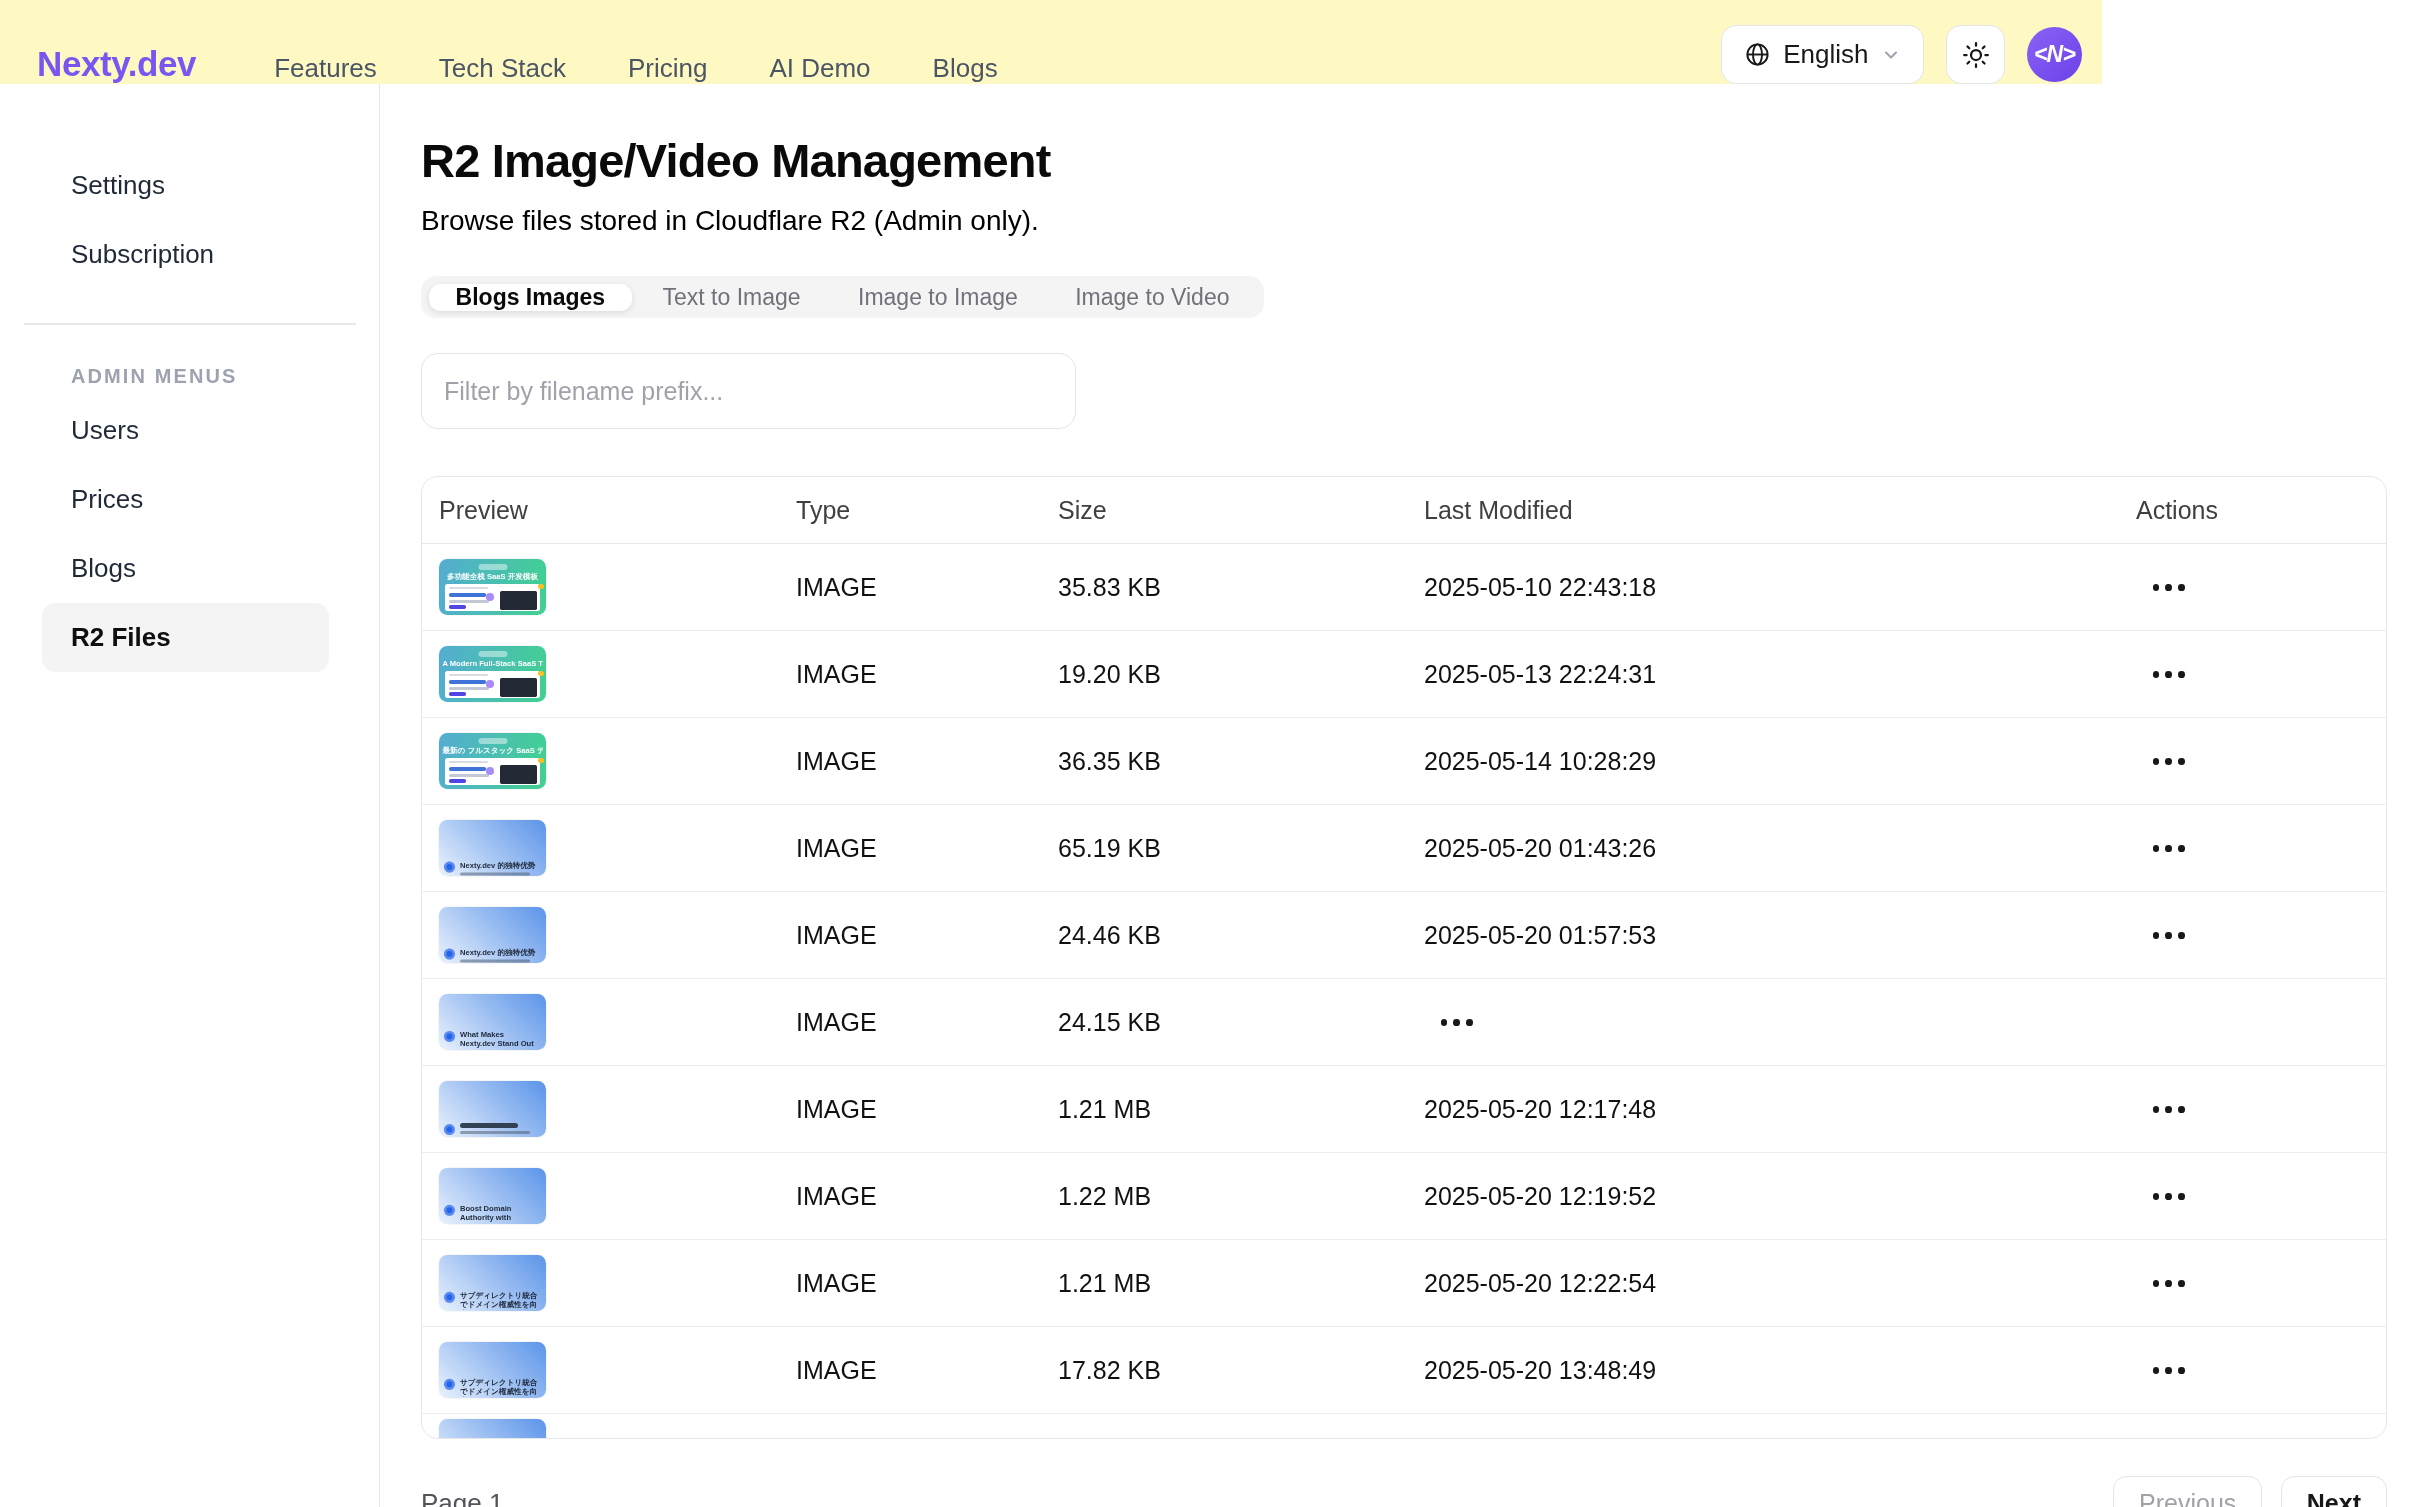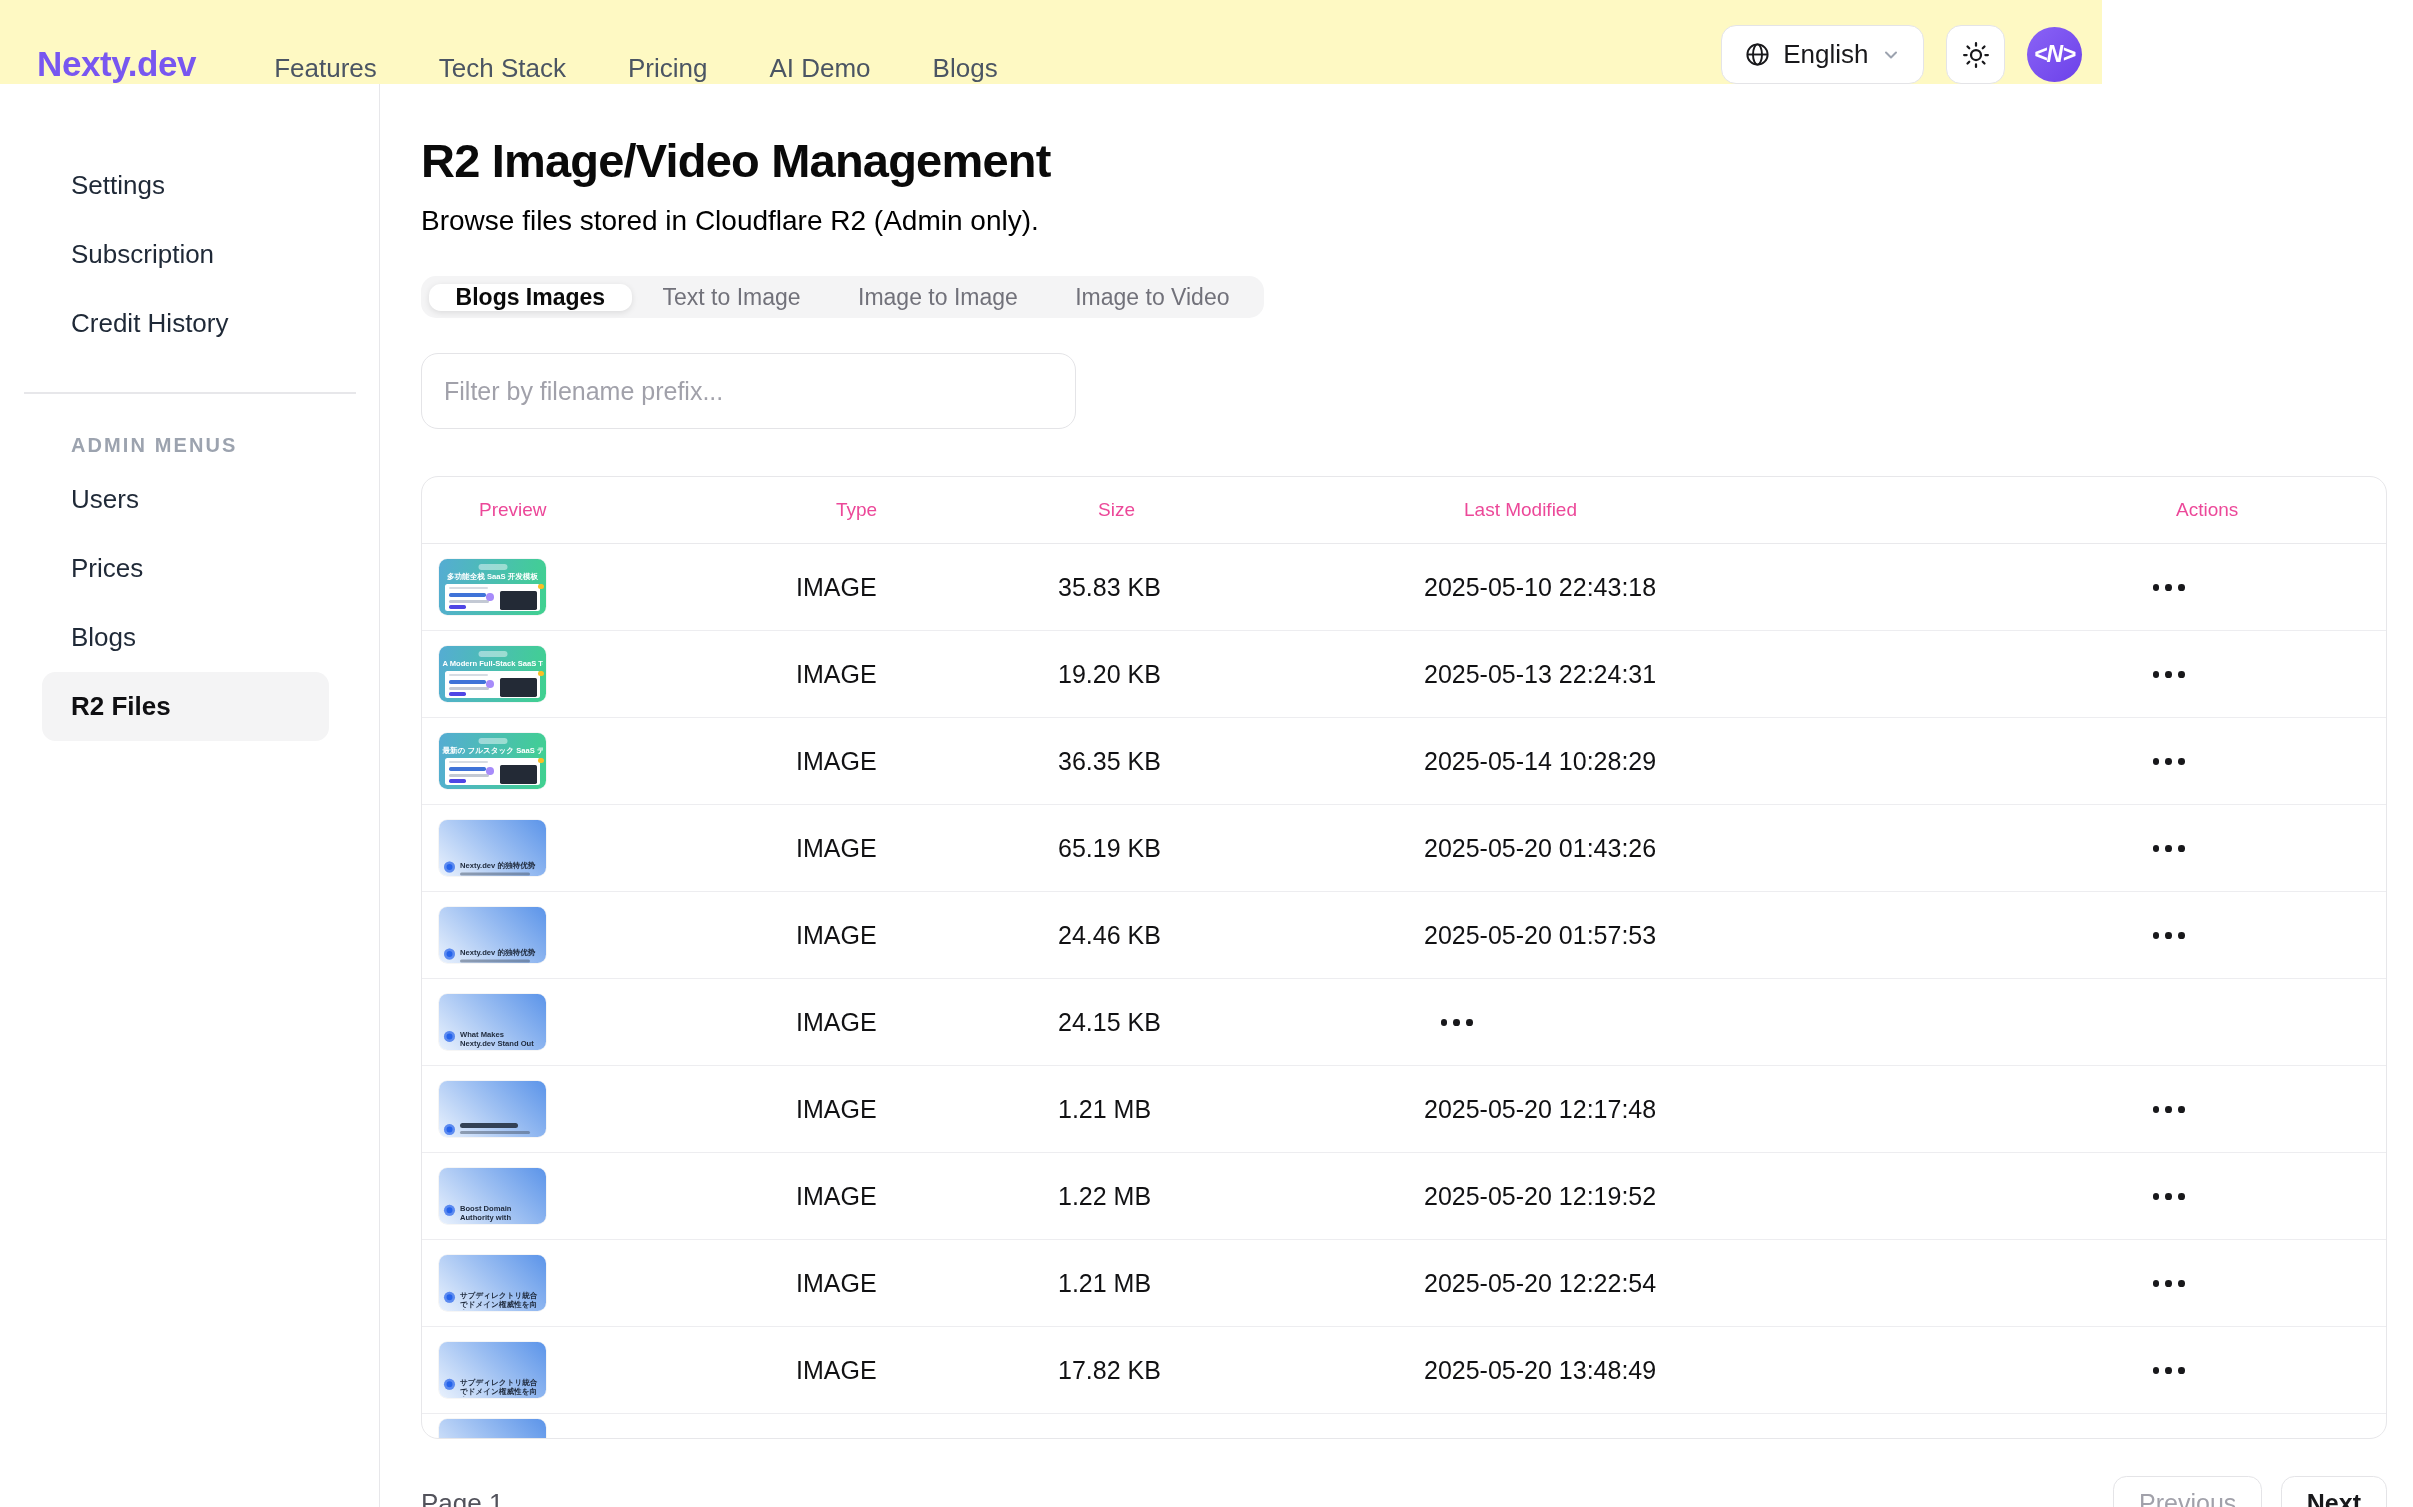--- a/index.html
+++ b/index.html
@@ -47,21 +47,21 @@
   .filter-wrap { margin-top:35px; }
   .filter-input { width:655px; height:76px; border:1.7px solid #e4e4e7; border-radius:17px;
     padding:0 22px; font-size:25px; color:#18181b; outline:none; font-family:inherit; }
   .filter-input::placeholder { color:#a1a1aa; }
 
   
   .table { margin-top:47px; width:1966px; height:963px; border:1.7px solid #e7e7ea;
     border-radius:17px; overflow:hidden; background:#fff; }
   .thead, .trow { display:grid; grid-template-columns:357px 262px 366px 712px 1fr; padding-left:17px; }
   .thead { height:67px; align-items:center; border-bottom:1.7px solid #e9e9ec; }
-  .th { font-size:19px; color:#ec4899; font-weight:500;margin-left:40px; }
+  .th { font-size:25px; color:#404040; font-weight:500; }
   .trow { height:87px; align-items:center; border-bottom:1.7px solid #ededf0; }
   .cell { font-size:25px; color:#111113; }
   .dots { display:flex; gap:5.9px; background:none; border:none; padding:10px; margin-left:6.7px; cursor:pointer; }
   .dots span { width:6.7px; height:6.7px; border-radius:50%; background:#18181b; }
   .trow.partial .c-preview { align-self:start; }
   .trow.partial .thumb { margin-top:5px; }
 
   
   .thumb { width:107px; height:56px; border-radius:8.4px; position:relative; overflow:hidden;
     cursor:pointer; box-shadow:0 0 0 0.8px rgba(0,0,0,0.05); }
@@ -139,21 +139,20 @@
       </span>
     </div>
     <div class="avatar">&lt;N&gt;</div>
   </div>
 </div>
 
 <div class="sidebar">
   <div>
       <div class="side-item">Settings</div>
       <div class="side-item">Subscription</div>
-      <div class="side-item">Credit History</div>
     </div>
   <div class="side-divider"></div>
   <div class="side-section-label">ADMIN MENUS</div>
   <div>
       <div class="side-item">Users</div>
       <div class="side-item">Prices</div>
       <div class="side-item">Blogs</div>
       <div class="side-item active">R2 Files</div>
     </div>
 </div>

